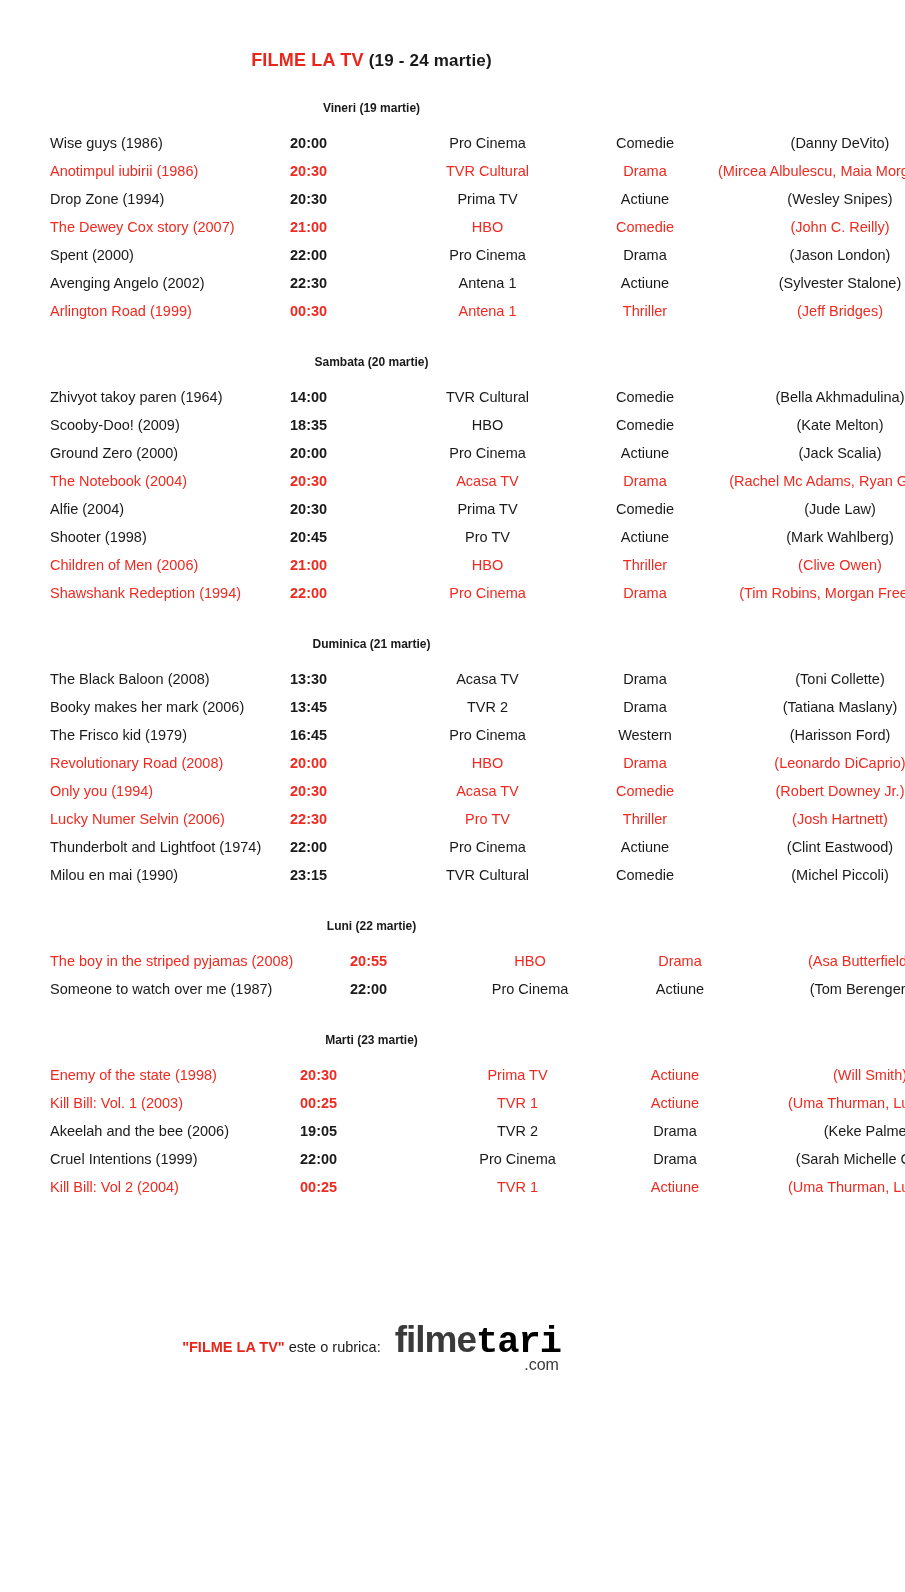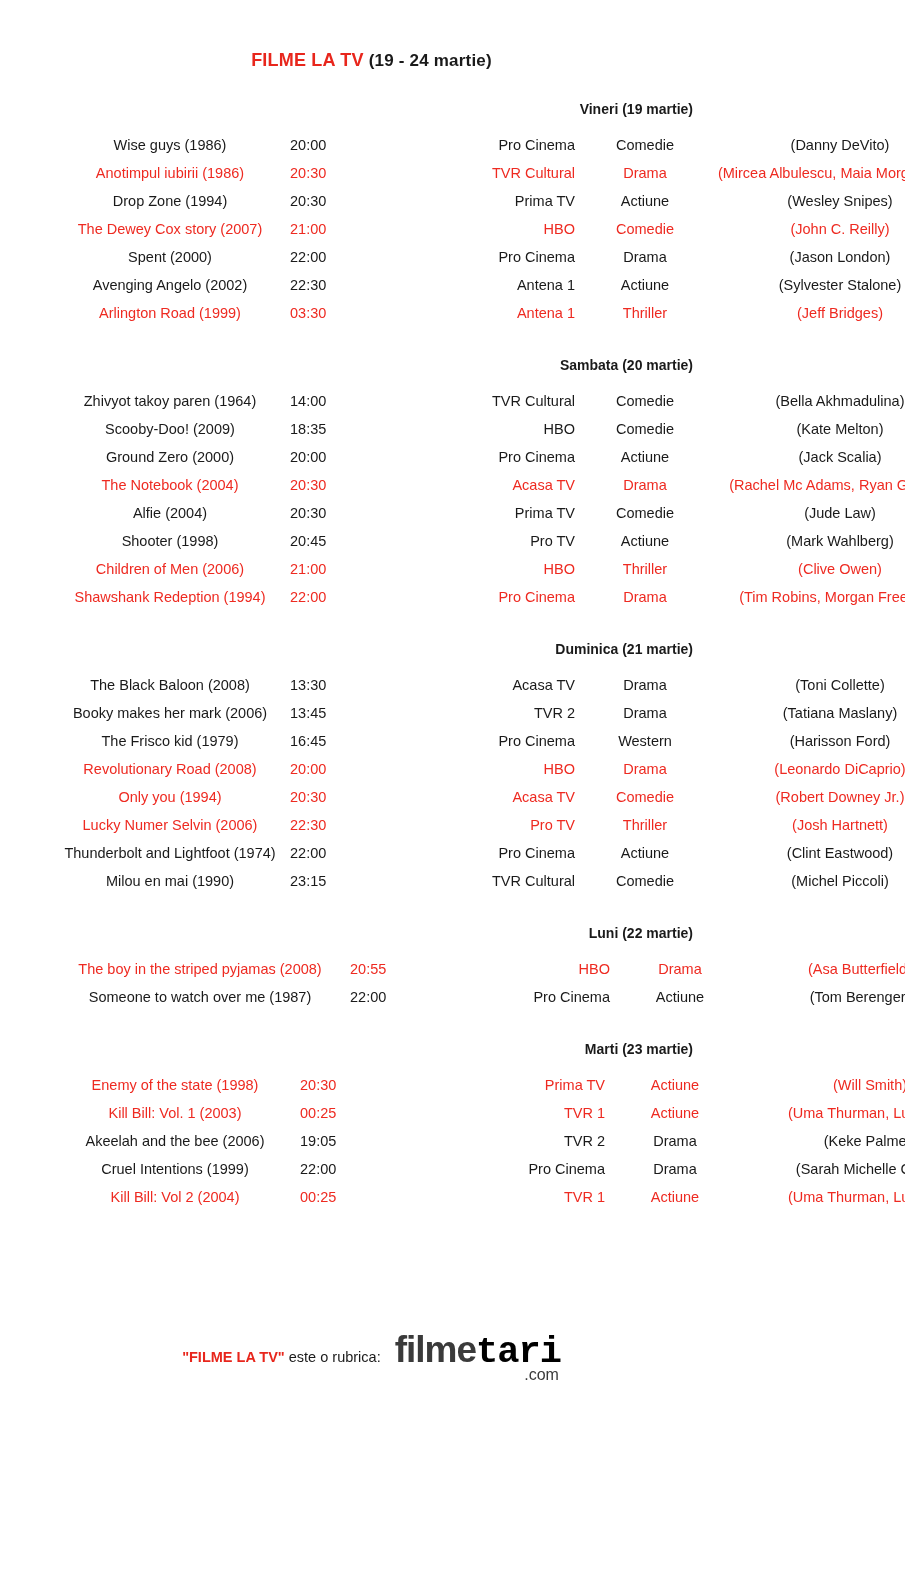--- a/index.html
+++ b/index.html
@@ -33,44 +33,44 @@
     color: #e8261c;
     font-size: 18px;
     font-weight: bold;
   }
   .header .range {
     color: #1a1a1a;
     font-size: 17px;
     font-weight: bold;
   }
   .day-title {
-    text-align: right;
-    font-size: 14px;
+    text-align: center;
+    font-size: 12px;
     font-weight: bold;
     color: #1a1a1a;
     margin-top: 30px;
     margin-bottom: 14px;
   }
   .day-block {
     padding: 0 50px;
   }
   table.listing {
     width: 100%;
     border-collapse: collapse;
     table-layout: fixed;
   }
   table.listing td {
     font-size: 14.5px;
     padding: 6px 0 6px 0;
     vertical-align: top;
     white-space: nowrap;
   }
-  td.c-title { width: 240px; text-align: center; padding-left: 28px; }
-  td.c-time  { width: 110px; text-align: left; padding-left: 8px;}
-  td.c-chan  { width: 175px; text-align: right; }
+  td.c-title { width: 240px; text-align: left; padding-left: 28px; }
+  td.c-time  { width: 110px; text-align: left; padding-left: 8px; font-weight: bold;}
+  td.c-chan  { width: 175px; text-align: center; }
   td.c-genre { width: 140px; text-align: center; }
   td.c-cast  { width: 250px; text-align: center; }
 
   tr.hl td { color: #ee2a21; }
   tr.nm td { color: #1a1a1a; }
 
   
   .day-block.wide td.c-title { width: 300px; }
   .day-block.wide td.c-time { width: 100px; }
   .day-block.wide td.c-chan { width: 160px; }
@@ -168,21 +168,21 @@
             </tr>
             <tr class="nm">
               <td class="c-title">Avenging Angelo (2002)</td>
               <td class="c-time">22:30</td>
               <td class="c-chan">Antena 1</td>
               <td class="c-genre">Actiune</td>
               <td class="c-cast">(Sylvester Stalone)</td>
             </tr>
             <tr class="hl">
               <td class="c-title">Arlington Road (1999)</td>
-              <td class="c-time">03:30</td>
+              <td class="c-time">00:30</td>
               <td class="c-chan">Antena 1</td>
               <td class="c-genre">Thriller</td>
               <td class="c-cast">(Jeff Bridges)</td>
             </tr>
           </tbody>
         </table>
       </div>
       <div class="day-block ">
         <div class="day-title">Sambata (20 martie)</div>
         <table class="listing">

